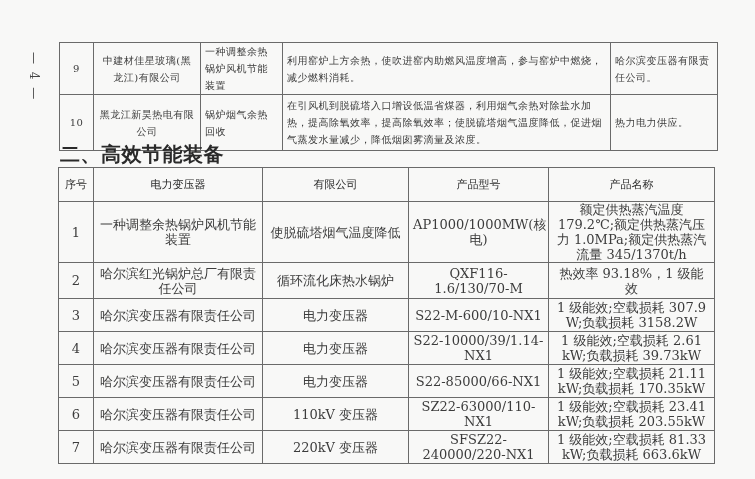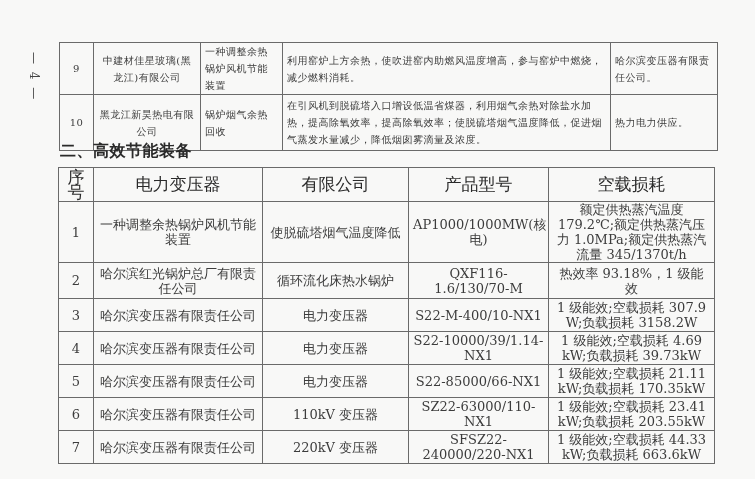--- a/index.html
+++ b/index.html
@@ -7,23 +7,23 @@
        font-family:"DejaVu Serif","Liberation Serif",serif;color:#3a3a3a;}
   .page-num{position:absolute;left:27px;top:52px;width:14px;font-size:12px;color:#444;
             writing-mode:vertical-rl;letter-spacing:2px;}
   table{border-collapse:collapse;position:absolute;table-layout:fixed;}
   td,th{border:1px solid #6a6a6a;padding:0 4px;font-size:13px;line-height:15px;font-weight:normal;color:#3c3c3c;}
   #t1{left:59px;top:42px;width:658px;}
   #t2{left:58px;top:167px;width:656px;}
   .c{text-align:center;}
   .l{text-align:left;}
   #t1 td{font-size:10px;line-height:17px;letter-spacing:0.5px;}
-  #t2 th{font-family:Liberation Serif, serif;font-size:17px;color:#2a2a2a;}
+  #t2 th{font-family:Liberation Serif, serif;font-size:11px;color:#2a2a2a;}
   .section-title{position:absolute;left:60px;top:141px;font-family:"DejaVu Sans","Liberation Sans",sans-serif;
-                 font-size:16px;font-weight:bold;color:#2a2a2a;letter-spacing:0.5px;}
+                 font-size:20px;font-weight:bold;color:#2a2a2a;letter-spacing:0.5px;}
 </style>
 </head>
 <body>
 
 <div class="page-num">— 4 —</div>
 
 <table id="t1">
   <colgroup>
       <col style="width:34px">
       <col style="width:107px">
@@ -58,65 +58,65 @@
       <col style="width:146px">
       <col style="width:140px">
       <col style="width:166px">
     </colgroup>
   <tbody>
       <tr style="height:34px">
     <th>序号</th>
     <th>电力变压器</th>
     <th>有限公司</th>
     <th>产品型号</th>
-    <th>空载损耗</th>
+    <th>产品名称</th>
   </tr>
   <tr style="height:50px">
     <td class="c">1</td>
     <td class="c">一种调整余热锅炉风机节能装置</td>
     <td class="c">使脱硫塔烟气温度降低</td>
     <td class="c">AP1000/1000MW(核电)</td>
     <td class="c">额定供热蒸汽温度 179.2℃;额定供热蒸汽压力 1.0MPa;额定供热蒸汽流量 345/1370t/h</td>
   </tr>
   <tr style="height:36px">
     <td class="c">2</td>
     <td class="c">哈尔滨红光锅炉总厂有限责任公司</td>
     <td class="c">循环流化床热水锅炉</td>
     <td class="c">QXF116-1.6/130/70-M</td>
     <td class="c">热效率 93.18%，1 级能效</td>
   </tr>
   <tr style="height:33px">
     <td class="c">3</td>
     <td class="c">哈尔滨变压器有限责任公司</td>
     <td class="c">电力变压器</td>
-    <td class="c">S22-M-400/10-NX1</td>
+    <td class="c">S22-M-600/10-NX1</td>
     <td class="c">1 级能效;空载损耗 307.9 W;负载损耗 3158.2W</td>
   </tr>
   <tr style="height:33px">
     <td class="c">4</td>
     <td class="c">哈尔滨变压器有限责任公司</td>
     <td class="c">电力变压器</td>
     <td class="c">S22-10000/39/1.14-NX1</td>
-    <td class="c">1 级能效;空载损耗 4.69 kW;负载损耗 39.73kW</td>
+    <td class="c">1 级能效;空载损耗 2.61 kW;负载损耗 39.73kW</td>
   </tr>
   <tr style="height:33px">
     <td class="c">5</td>
     <td class="c">哈尔滨变压器有限责任公司</td>
     <td class="c">电力变压器</td>
     <td class="c">S22-85000/66-NX1</td>
     <td class="c">1 级能效;空载损耗 21.11 kW;负载损耗 170.35kW</td>
   </tr>
   <tr style="height:33px">
     <td class="c">6</td>
     <td class="c">哈尔滨变压器有限责任公司</td>
     <td class="c">110kV 变压器</td>
     <td class="c">SZ22-63000/110-NX1</td>
     <td class="c">1 级能效;空载损耗 23.41 kW;负载损耗 203.55kW</td>
   </tr>
   <tr style="height:33px">
     <td class="c">7</td>
     <td class="c">哈尔滨变压器有限责任公司</td>
     <td class="c">220kV 变压器</td>
     <td class="c">SFSZ22-240000/220-NX1</td>
-    <td class="c">1 级能效;空载损耗 44.33 kW;负载损耗 663.6kW</td>
+    <td class="c">1 级能效;空载损耗 81.33 kW;负载损耗 663.6kW</td>
   </tr>
 </tbody>
   </table>
 
 </body></html>

